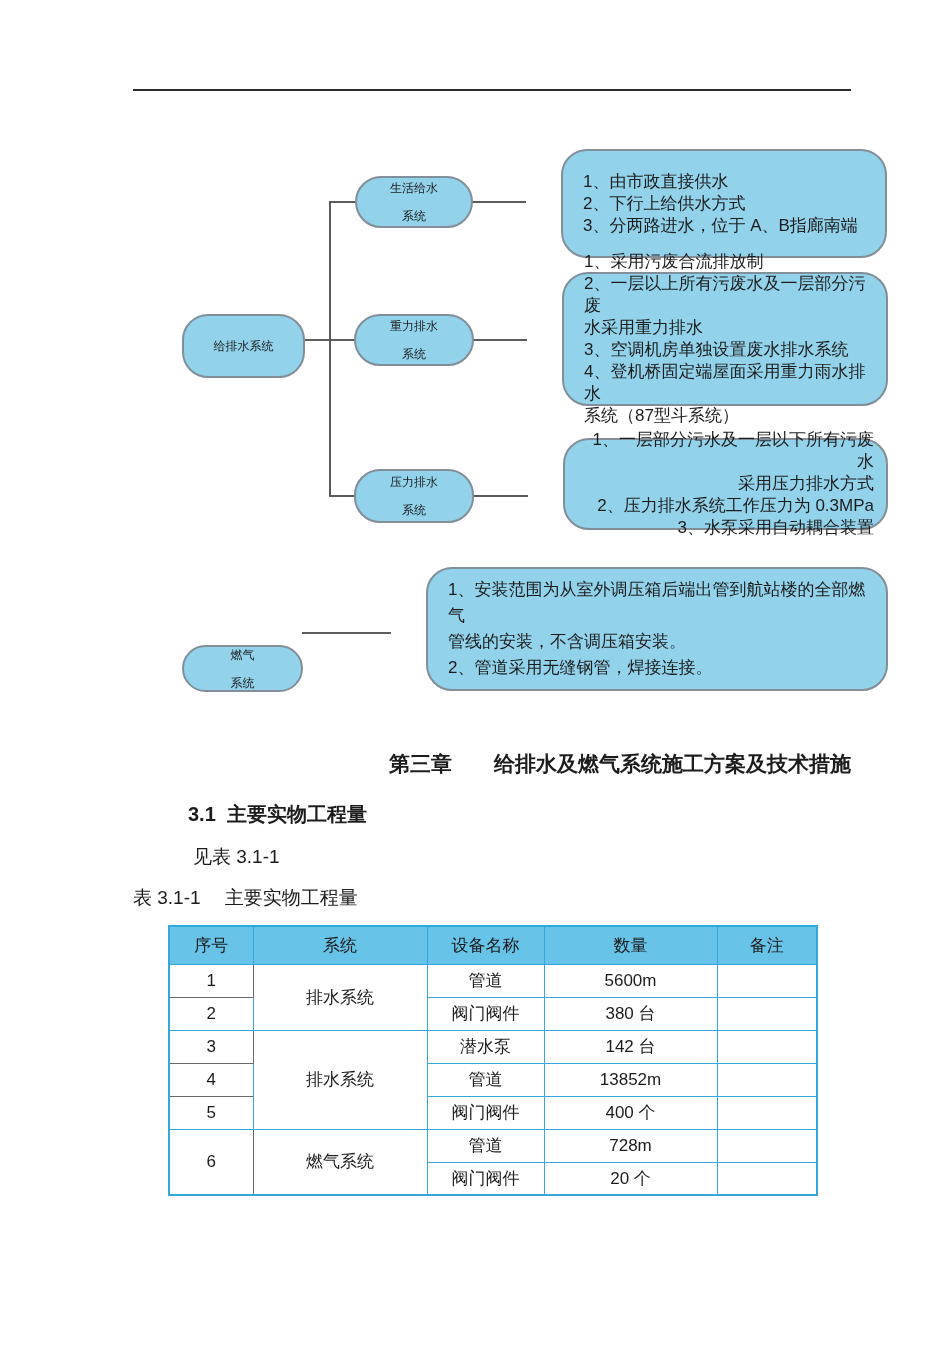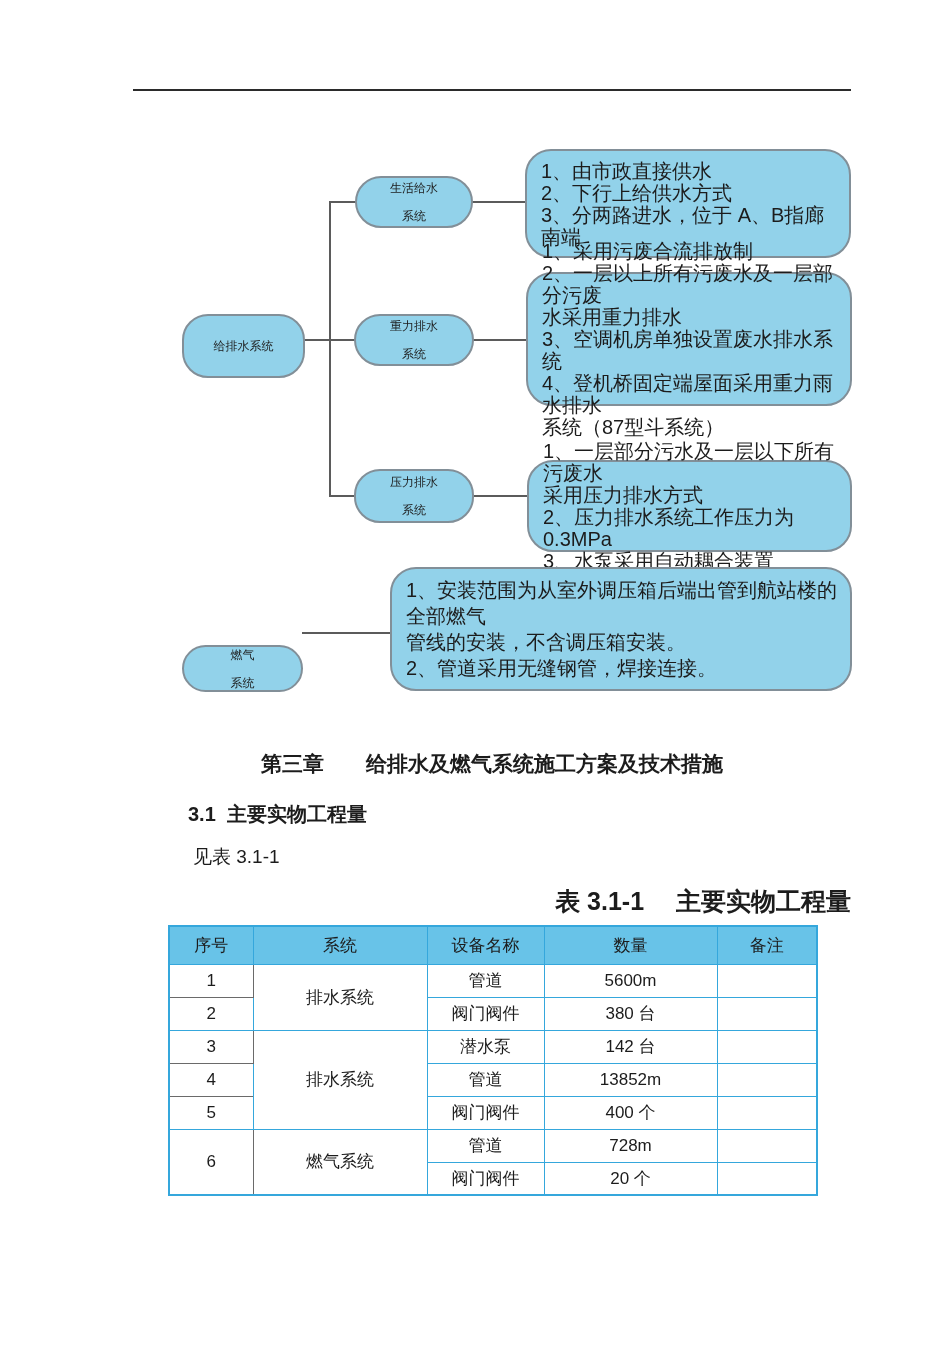--- a/index.html
+++ b/index.html
@@ -11,44 +11,44 @@
     --ink:#1c1c1c;
   }
   *{margin:0;padding:0;box-sizing:border-box;}
   html,body{background:#ffffff;}
   body{font-family:"Liberation Sans","DejaVu Sans",sans-serif;color:var(--ink);}
   .page{position:relative;width:950px;height:1346px;background:#ffffff;overflow:hidden;}
 
   .top-rule{position:absolute;left:133px;top:89px;width:718px;height:2px;background:#2b2b2b;}
 
   .h-section{position:absolute;left:181px;top:99px;font-size:20px;font-weight:bold;white-space:pre-wrap;}
-  .h-chapter{position:absolute;left:133px;top:750px;width:718px;text-align:center;font-size:21px;font-weight:bold;white-space:pre-wrap;}
+  .h-chapter{position:absolute;left:133px;top:750px;width:718px;text-align:right;font-size:21px;font-weight:bold;white-space:pre-wrap;}
   .h-31{position:absolute;left:180px;top:801px;font-size:20px;font-weight:bold;white-space:pre-wrap;margin-left:8px;}
   .p-see{position:absolute;left:193px;top:844px;font-size:19px;white-space:pre-wrap;}
-  .t-title{position:absolute;left:133px;top:885px;width:718px;text-align:right;font-size:25px;font-weight:700;white-space:pre-wrap;}
+  .t-title{position:absolute;left:133px;top:885px;width:718px;text-align:left;font-size:19px;font-weight:400;white-space:pre-wrap;}
 
   
   .node{position:absolute;background:var(--node-fill);border:2px solid var(--node-border);
         border-radius:26px;display:flex;align-items:center;justify-content:center;
         text-align:center;font-size:12px;line-height:28px;white-space:pre-line;}
   .dbox{position:absolute;background:var(--node-fill);border:2px solid var(--node-border);
         border-radius:26px;display:flex;align-items:center;
-        font-size:20px;line-height:22px;white-space:pre-line;padding:6px 12px 6px 14px;}
+        font-size:17px;line-height:22px;white-space:pre-line;padding:6px 12px 6px 20px;margin-left:36px;}
   .dbox.gas{line-height:26px;}
   .conn{position:absolute;background:var(--line);}
 
   .n-domestic{left:355px;top:176px;width:118px;height:52px;}
   .n-main{left:182px;top:314px;width:123px;height:64px;}
   .n-gravity{left:354px;top:314px;width:120px;height:52px;}
   .n-pressure{left:354px;top:469px;width:120px;height:54px;}
   .n-gas{left:182px;top:606px;width:121px;height:47px;margin-top:39px;}
 
   .b-domestic{left:525px;top:149px;width:326px;height:109px;}
   .b-gravity{left:526px;top:272px;width:326px;height:134px;}
-  .b-pressure{left:527px;top:460px;width:325px;height:92px;}
+  .b-pressure{left:527px;top:438px;width:325px;height:92px;text-align:right;}
   .b-gas{left:390px;top:567px;width:462px;height:124px;}
 
   .c-trunk{left:329px;top:201px;width:2px;height:296px;}
   .c-stub-top{left:330px;top:201px;width:26px;height:2px;}
   .c-main{left:304px;top:339px;width:51px;height:2px;}
   .c-dom-box{left:472px;top:201px;width:54px;height:2px;}
   .c-grav-box{left:473px;top:339px;width:54px;height:2px;}
   .c-stub-bot{left:330px;top:495px;width:25px;height:2px;}
   .c-press-box{left:473px;top:495px;width:55px;height:2px;}
   .c-gas-box{left:302px;top:632px;width:89px;height:2px;}

